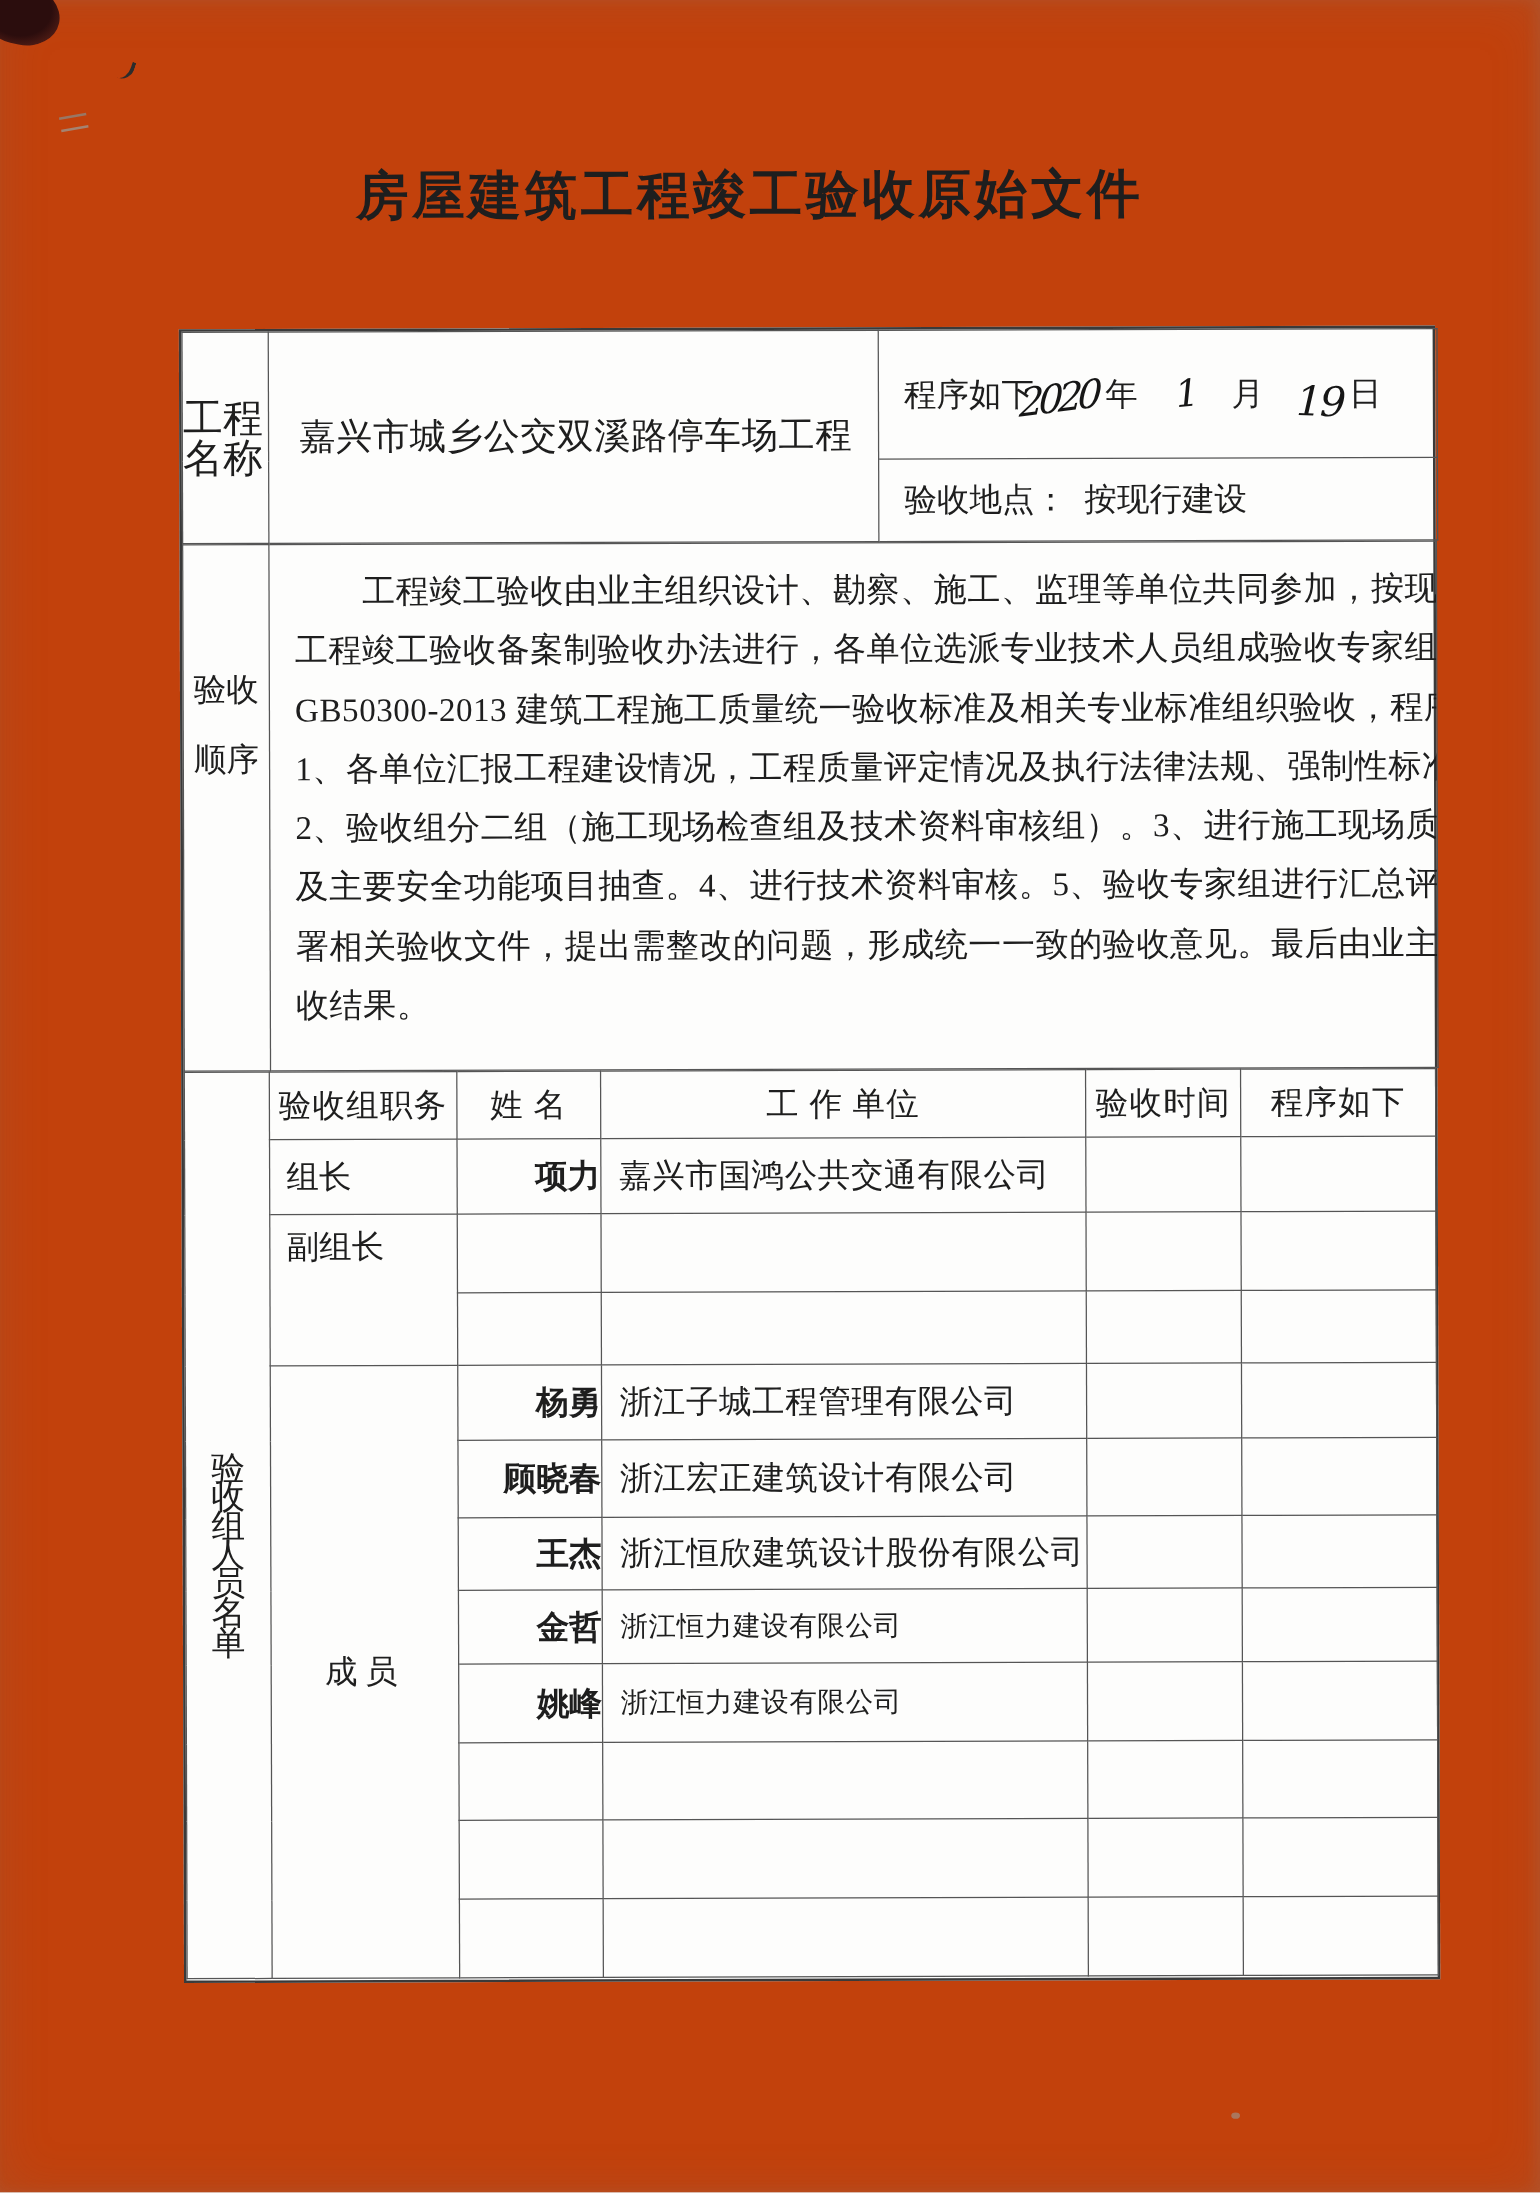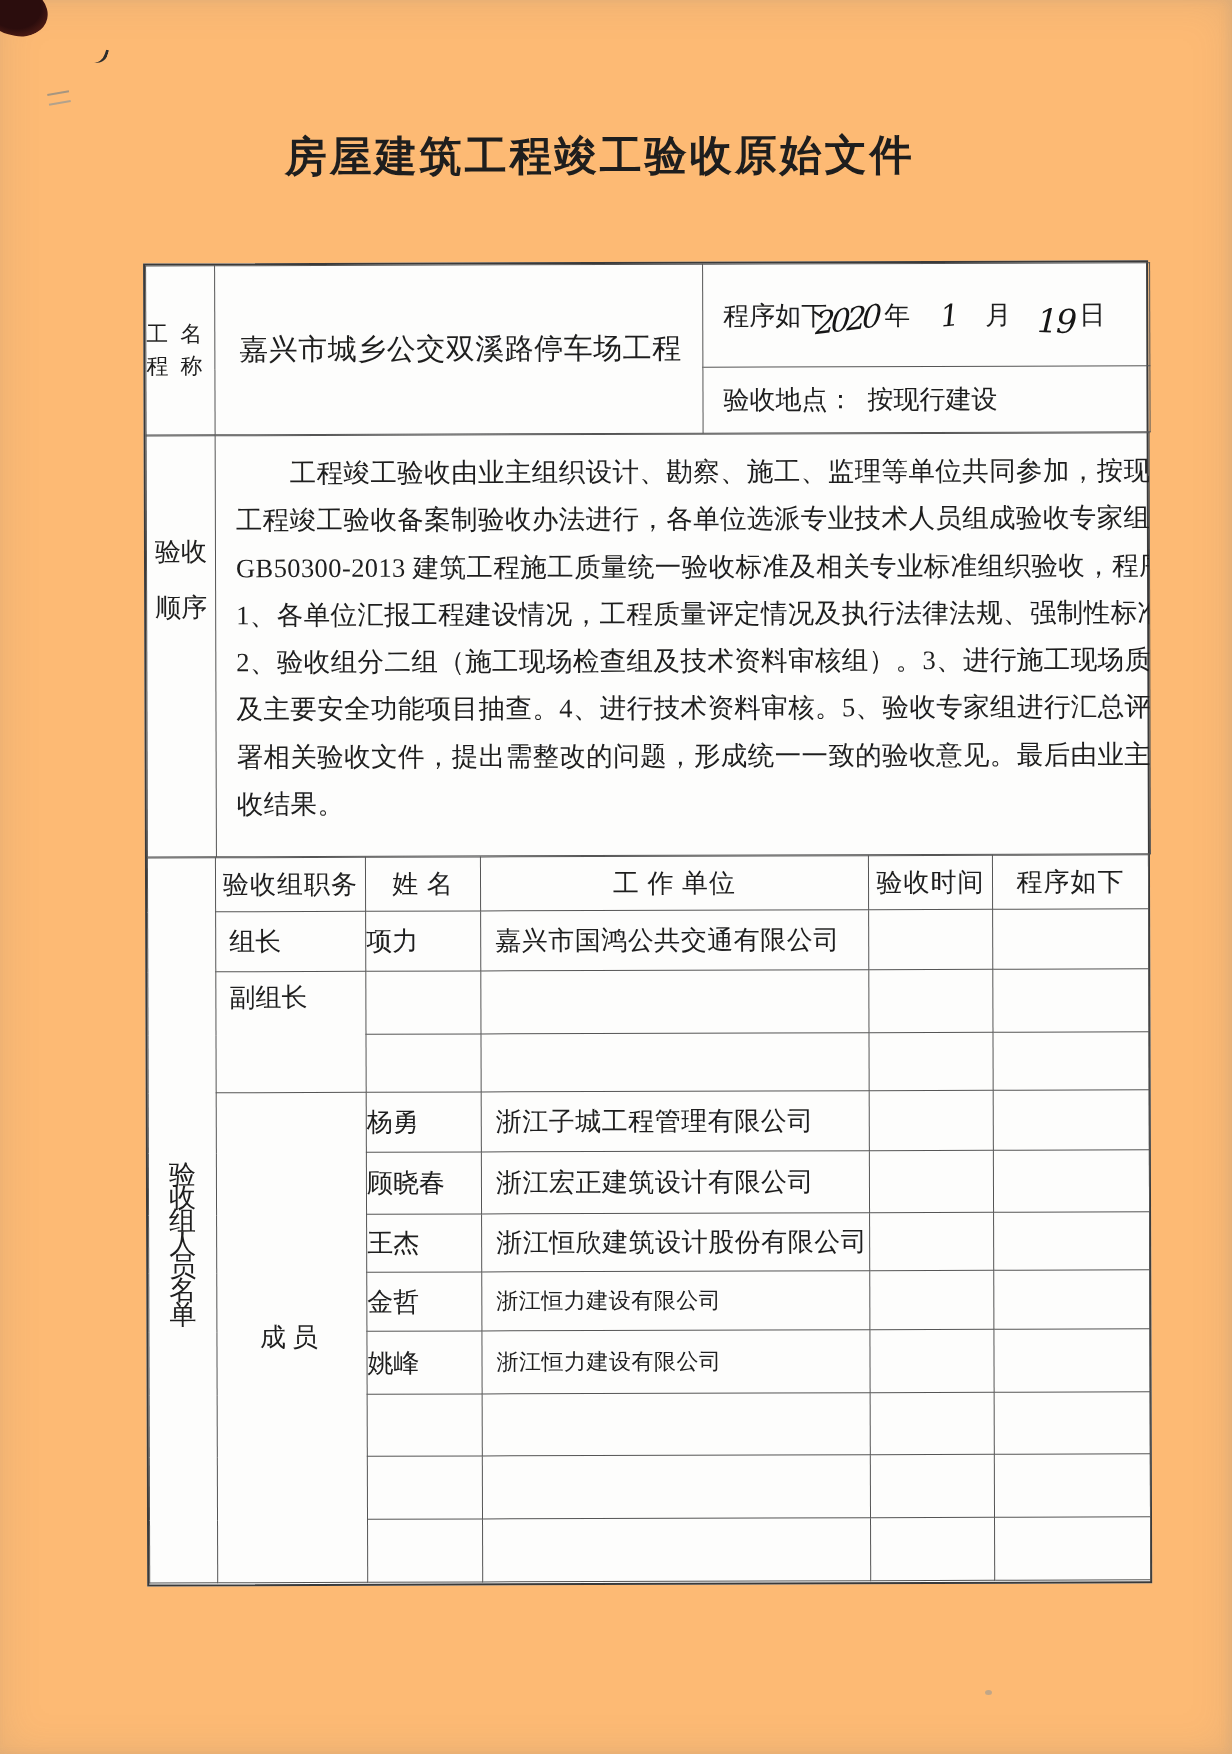--- a/index.html
+++ b/index.html
@@ -1,40 +1,40 @@
 <!DOCTYPE html>
 <html><head>
 <meta charset="utf-8">
 <style>
   html,body{margin:0;padding:0;background:#e9e9e7;}
   .page{
     position:relative;width:1232px;height:1754px;margin:0 auto;
-    background:#fdba74;overflow:hidden;
+    background:#c2410c;overflow:hidden;
     font-family:"Liberation Serif","DejaVu Serif",serif;color:#1e1e1e;
     box-shadow:inset 0 0 40px rgba(120,120,115,.18), inset -4px 0 10px rgba(150,150,145,.15);
   }
   .tilt{position:absolute;inset:0;transform:rotate(-0.18deg);}
   .doc-title{
     position:absolute;top:128px;left:0;width:1232px;text-align:center;
     font-size:42px;font-weight:bold;letter-spacing:3px;transform:translateX(-14px);
   }
   .form-wrap{
     position:absolute;left:145px;top:262px;width:1005px;height:1323px;
     border:2px solid #3a3a3a;box-sizing:border-box;background:#fdfdfc;
   }
   table{border-collapse:collapse;table-layout:fixed;width:1001px;}
   td{border:1px solid #555;padding:0;vertical-align:middle;overflow:hidden;}
   
   .s1 .c-label{width:68px;}
   .s1 .c-name{width:487px;}
   .s1 .c-right{width:446px;}
   .s1 .r-top{height:103px;}
   .s1 .r-bot{height:66px;}
-  .lbl2{display:flex;flex-direction:row;align-items:flex-start;justify-content:center;
-        font-size:22px;line-height:32px;}
+  .lbl2{display:flex;flex-direction:column;align-items:flex-start;justify-content:center;
+        font-size:32px;line-height:32px;}
   .pname{font-size:29px;padding-left:24px;letter-spacing:.5px;}
   .timecell{display:flex;align-items:center;padding-left:20px;font-size:26px;}
   .hw{font-style:italic;font-family:"DejaVu Serif","Liberation Serif",serif;color:#161616;}
   .hw-year{font-size:31px;letter-spacing:-4px;transform:rotate(-7deg) skewX(-10deg);
            margin-left:-12px;margin-top:8px;}
   .hw-month{font-size:30px;transform:rotate(-5deg);margin:0 26px 0 30px;}
   .hw-day{font-size:33px;transform:rotate(2deg) translateY(6px);margin:0 4px 0 26px;letter-spacing:-2px;}
   .u{margin-left:6px;}
   .placecell{display:flex;align-items:center;padding-left:20px;font-size:26px;gap:14px;}
   
@@ -53,21 +53,21 @@
   .s3 .rh{height:54px;} .s3 .r1{height:60px;} .s3 .r2{height:63px;} .s3 .r3{height:58px;}
   .s3 .r4{height:60px;} .s3 .r5{height:62px;} .s3 .r6{height:58px;} .s3 .r7{height:59px;}
   .s3 .r8{height:63px;} .s3 .r9{height:62px;} .s3 .r10{height:63px;} .s3 .r11{height:63px;}
   .vlabel{writing-mode:vertical-rl;text-orientation:upright;letter-spacing:23px;
           font-size:27px;margin:0 auto;display:block;text-align:center;}
   .s3 td{font-size:26px;}
   .hdr{text-align:center;font-size:25px;letter-spacing:1px;}
   .role{padding-left:13px;}
   .role-top{vertical-align:top;padding-top:8px;}
   .role-center{text-align:center;padding-left:0;letter-spacing:6px;}
-  .pname2{text-align:left;}
+  .pname2{text-align:right;font-weight:bold;}
   .unit{padding-left:14px;letter-spacing:.5px;}
   .small td.unit,.small .unit{font-size:22px;}
   
   .corner-blob{position:absolute;left:-10px;top:-12px;width:58px;height:48px;
                background:radial-gradient(ellipse at 40% 40%, #2b0d0d 0 55%, #4a1a14 75%, transparent 78%);
                border-radius:42% 58% 55% 45%;transform:rotate(12deg);}
   .comma-mark{position:absolute;left:94px;top:48px;width:10px;height:16px;
               border-right:3px solid #2c2c2c;border-radius:0 0 12px 2px;transform:rotate(18deg);}
   .squiggle-mark{position:absolute;left:48px;top:92px;width:22px;height:8px;
                  border-top:2px solid #8a8a85;border-bottom:2px solid #9a9a94;

